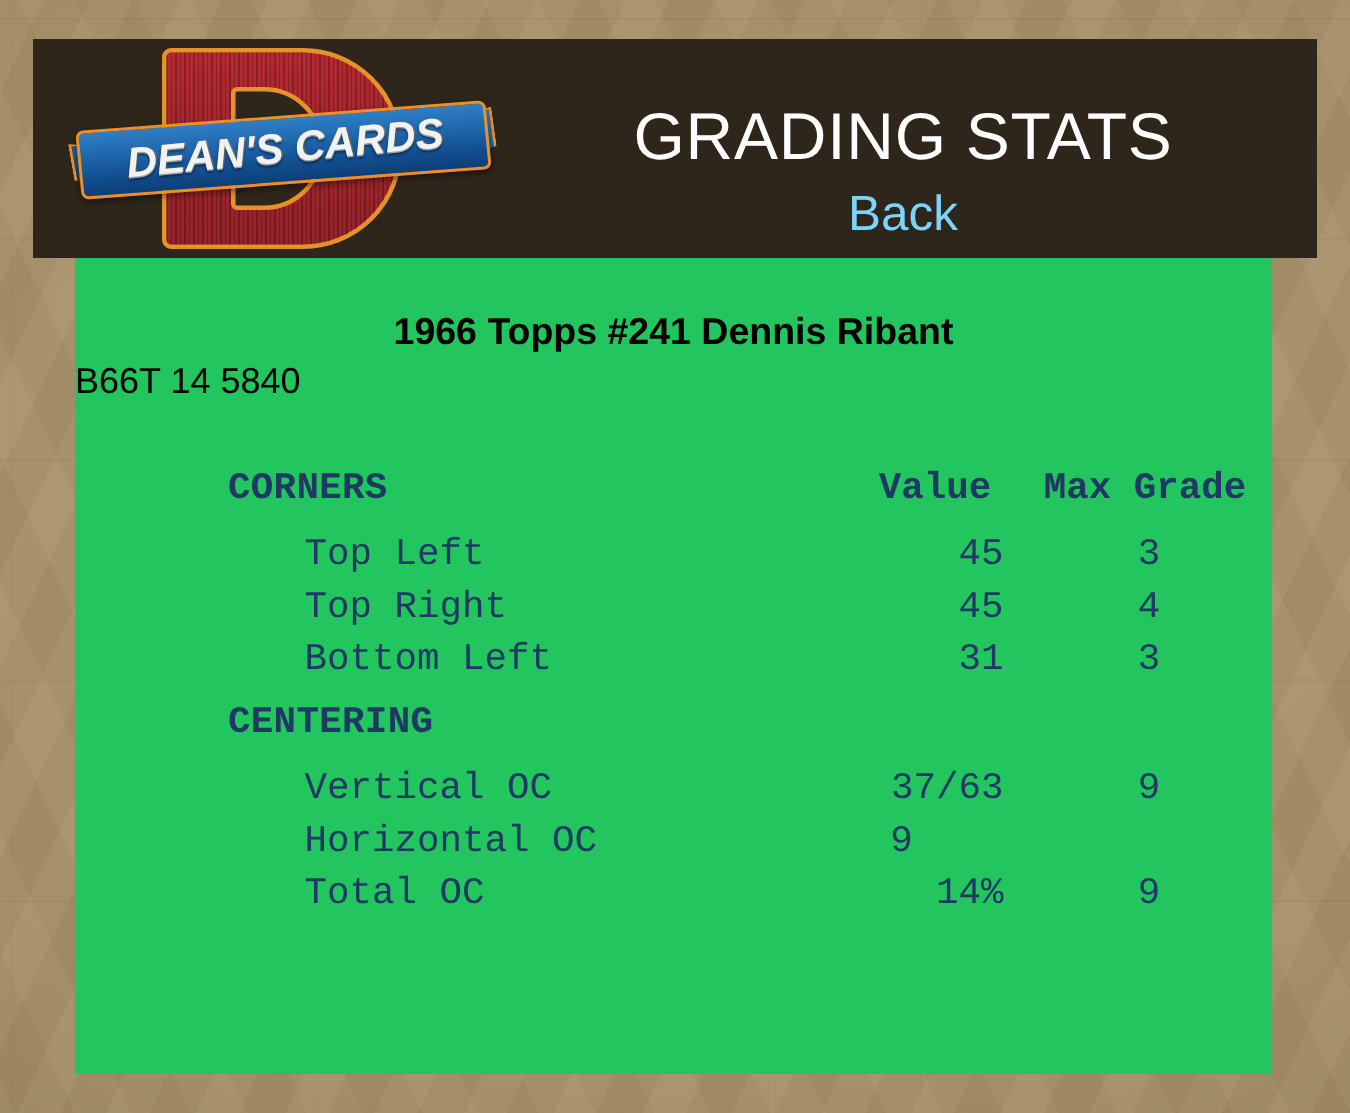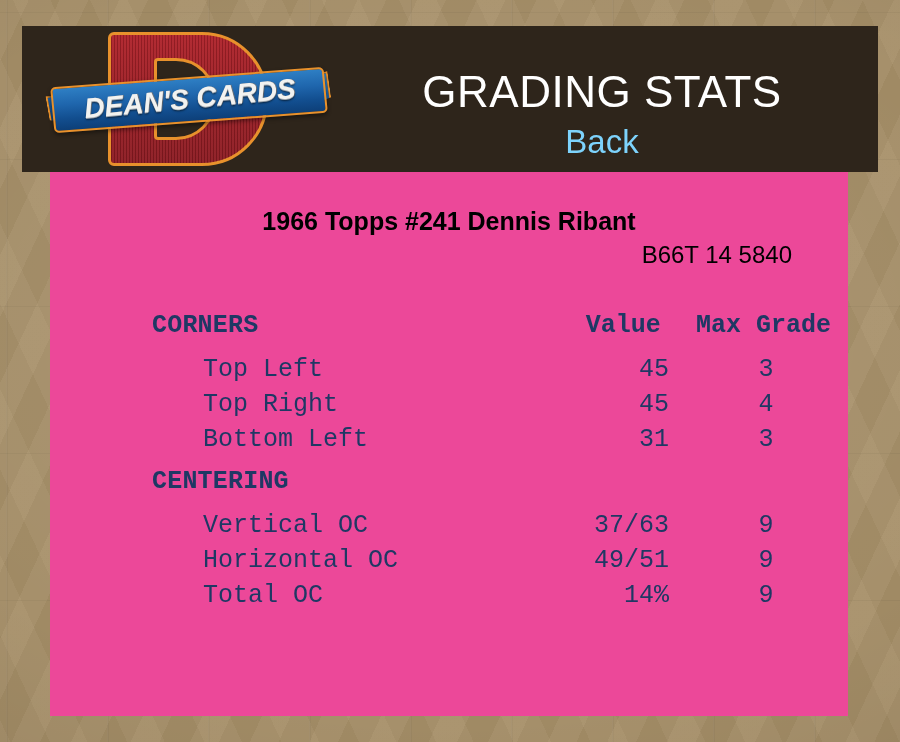--- a/index.html
+++ b/index.html
@@ -195,41 +195,41 @@
     white-space: nowrap;
   }
 
   
   #panel {
     position: absolute;
     left: 50px;
     top: 172px;
     width: 798px;
     height: 544px;
-    background-color: #ec4899;
+    background-color: #22c55e;
   }
 
   #card-title {
     position: absolute;
     left: 0;
     top: 34px;
     width: 798px;
     text-align: center;
     color: #000000;
     font-size: 25px;
     font-weight: bold;
     line-height: 30px;
     white-space: nowrap;
   }
   #card-subtitle {
     position: absolute;
     left: 0;
     top: 68px;
     width: 742px;
-    text-align: right;
+    text-align: left;
     color: #000000;
     font-size: 24px;
     font-weight: normal;
     line-height: 30px;
     white-space: nowrap;
   }
 
   
   #stats {
     position: absolute;
@@ -363,21 +363,20 @@
             <div class="col-head value-head"></div>
             <div class="col-head grade-head"></div>
           </div>
           <div class="stat-row">
             <div class="row-label">Vertical OC</div>
             <div class="row-value">37/63</div>
             <div class="row-grade">9</div>
           </div>
           <div class="stat-row">
             <div class="row-label">Horizontal OC</div>
-            <div class="row-value">49/51</div>
             <div class="row-grade">9</div>
           </div>
           <div class="stat-row">
             <div class="row-label">Total OC</div>
             <div class="row-value">14%</div>
             <div class="row-grade">9</div>
           </div>
         </div>
       </div>
 

